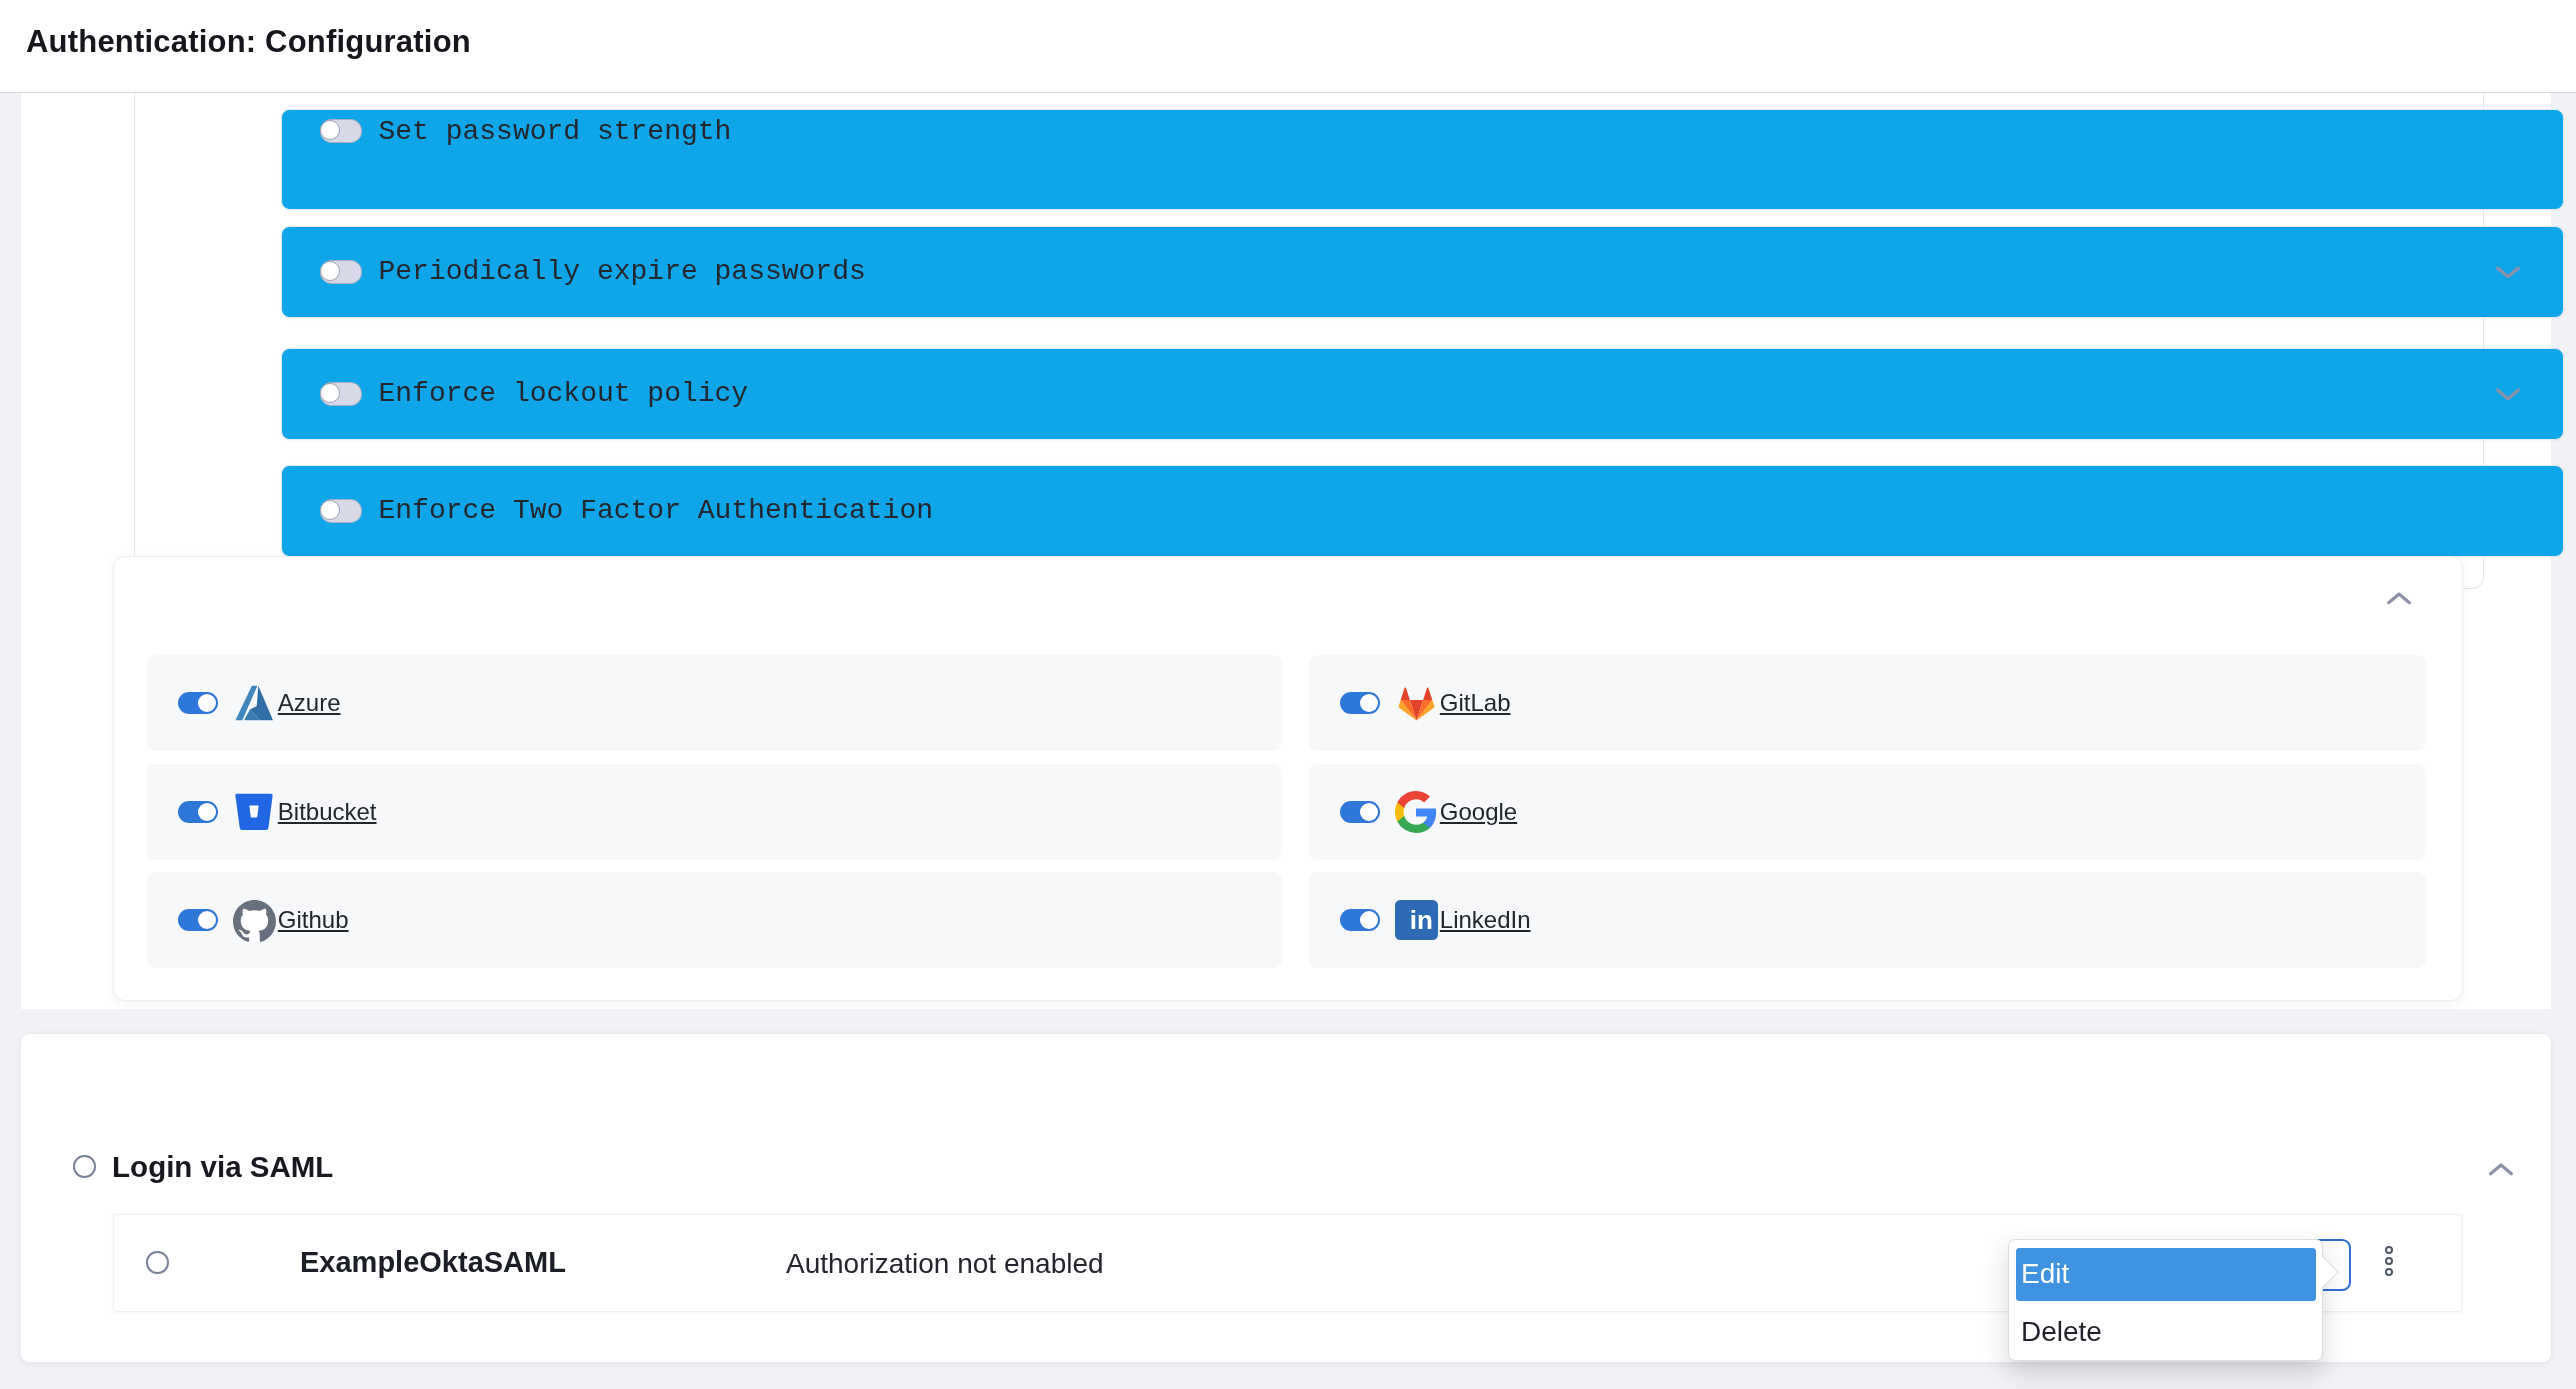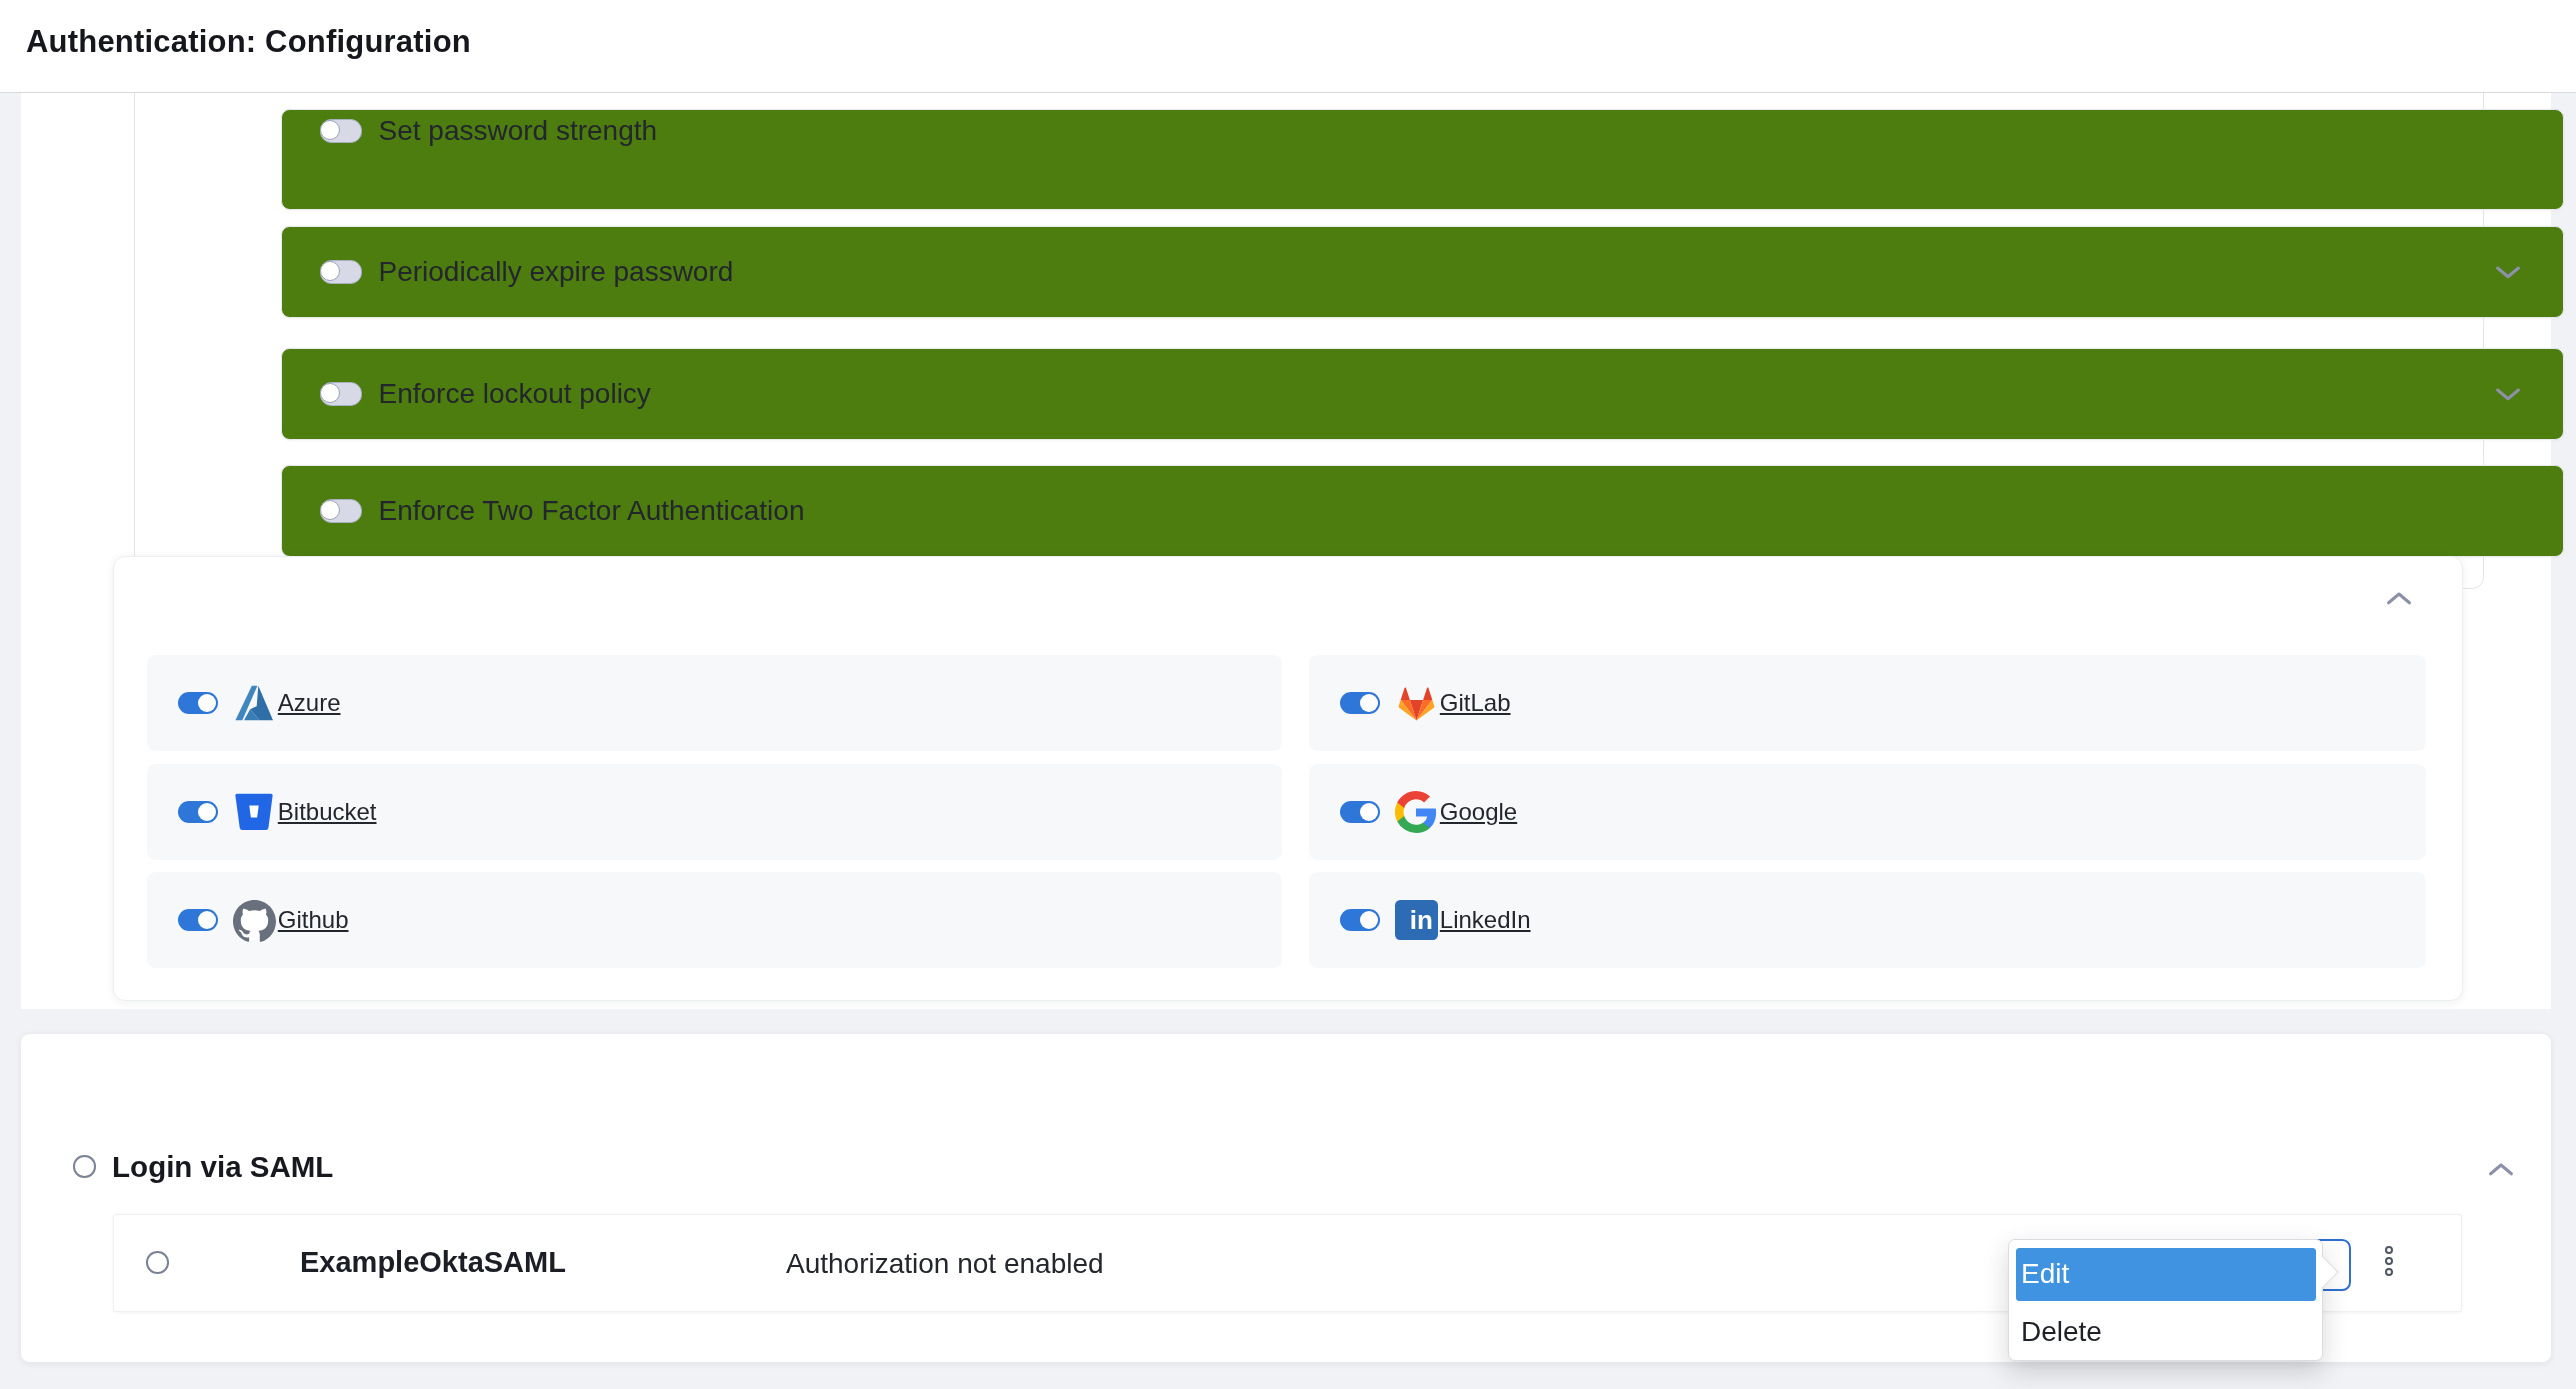--- a/index.html
+++ b/index.html
@@ -22,23 +22,24 @@
   }
 
   
   .panel{background:#ffffff;}
   .panel-main{left:21px;top:69px;width:2530px;height:940px;}
   .group-card{
     left:113px;top:-17.4px;width:2348px;height:535px;
     background:#fff;border:1.7px solid #e3e5ea;border-radius:12px;
   }
   .setting-row{
-    left:146px;width:2281px;height:90px;background:#4d7c0f;
+    left:146px;width:2281px;height:90px;background:#0ea5e9;
     border:1.7px solid #e7e9ed;border-radius:8.7px;
     box-shadow:0 0.9px 2.6px rgba(25,28,35,.04);
+    font-family:Liberation Mono, monospace;
   }
   .row-inner{position:absolute;left:0;top:0;right:0;bottom:0;display:flex;align-items:center;}
   .row-label{font-size:28px;font-weight:500;color:#23262c;margin-left:16.5px;}
 
   
   .toggle{position:relative;width:40px;height:22px;border-radius:11.3px;flex:0 0 auto;}
   .toggle .knob{position:absolute;border-radius:50%;background:#fff;}
   .toggle.on{background:#2e77d9;}
   .toggle.on .knob{width:18px;height:18px;top:1.7px;right:1.7px;}
   .toggle.off{background:#d7dae6;border:1.7px solid #a9afc2;}
@@ -117,21 +118,21 @@
         <div class="row-label">Set password strength</div>
       </div>
     </div>
 
     <div class="abs setting-row" style="top:173px;">
       <div class="row-inner">
         <div style="width:38px;"></div>
         <div class="toggle off">
             <div class="knob"></div>
           </div>
-        <div class="row-label">Periodically expire password</div>
+        <div class="row-label">Periodically expire passwords</div>
       </div>
       <div class="chev" style="right:42px;top:38px;">
         <svg width="26" height="14.8" viewBox="0 0 30 17">
             <polyline points="3,3.5 15,13.5 27,3.5" fill="none" stroke="#8c91a7" stroke-width="3.6" stroke-linecap="round" stroke-linejoin="round"></polyline>
           </svg>
       </div>
     </div>
 
     <div class="abs setting-row" style="top:295px;">
       <div class="row-inner">

